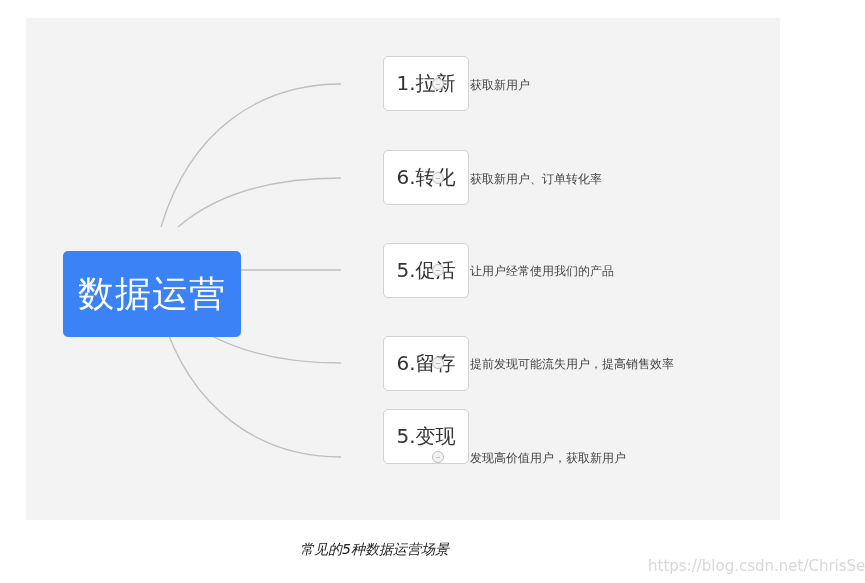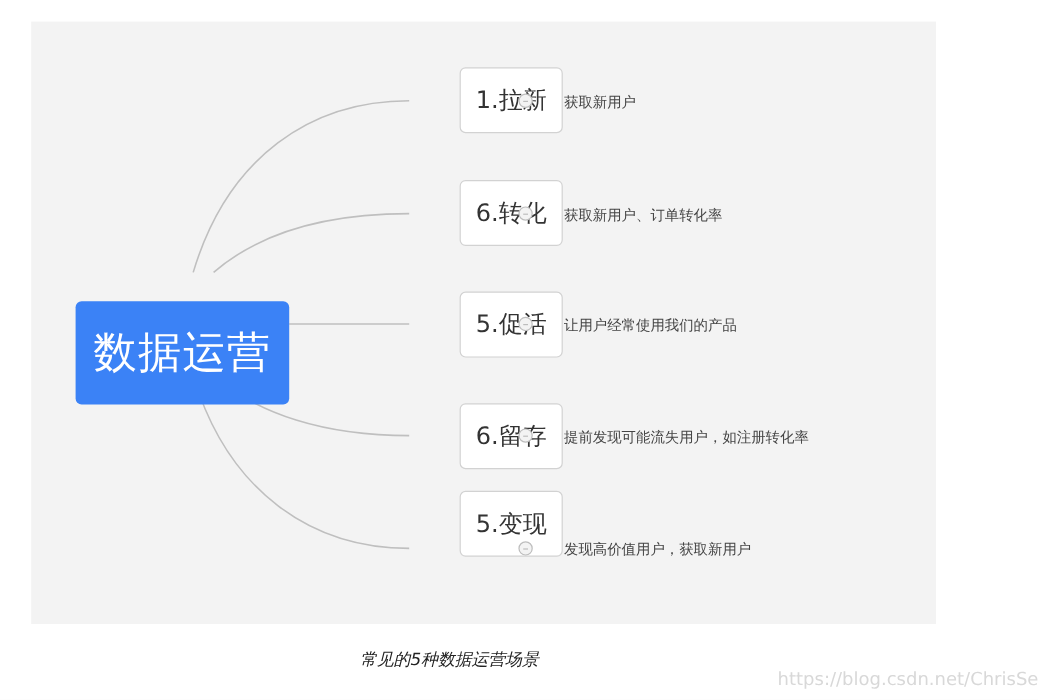--- a/index.html
+++ b/index.html
@@ -62,21 +62,21 @@
 <div class="branch" style="top:243px">
     <span>5.促活</span>
   </div>
 <div class="collapse" style="left:432px;top:264px"></div>
 <div class="desc" style="top:261px">让用户经常使用我们的产品</div>
 
 <div class="branch" style="top:336px">
     <span>6.留存</span>
   </div>
 <div class="collapse" style="left:432px;top:357px"></div>
-<div class="desc" style="top:354px">提前发现可能流失用户，如注册转化率</div>
+<div class="desc" style="top:354px">提前发现可能流失用户，提高销售效率</div>
 
 <div class="branch" style="top:409px">
     <span>5.变现</span>
   </div>
 <div class="collapse" style="left:432px;top:451px"></div>
 <div class="desc" style="top:448px">发现高价值用户，获取新用户</div>
 
 <div class="caption">常见的5种数据运营场景</div>
 <div class="watermark">https://blog.csdn.net/ChrisSen</div>
 

